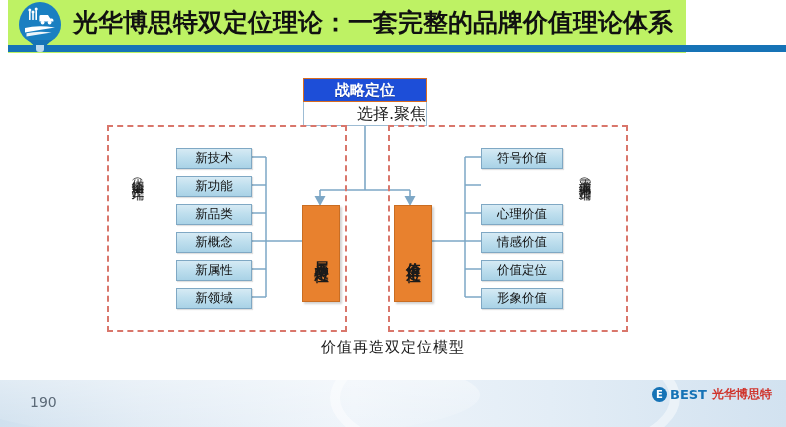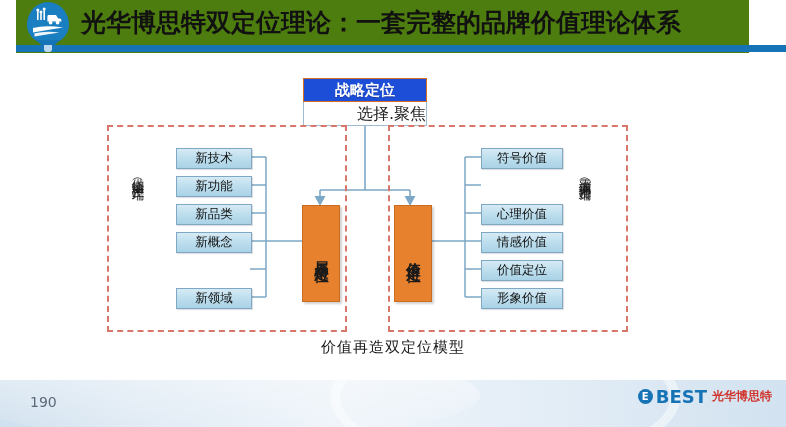--- a/index.html
+++ b/index.html
@@ -5,21 +5,21 @@
   html,body{margin:0;padding:0;}
   body{
     width:786px;height:427px;overflow:hidden;
     background:#ffffff;
     font-family:"DejaVu Sans","Liberation Sans",sans-serif;
     position:relative;
   }
   .slide{position:absolute;left:0;top:0;width:786px;height:427px;background:#fff;overflow:hidden;}
 
   
-  .header{position:absolute;left:16px;top:0;width:733px;height:53px;background:#4d7c0f;}
+  .header{position:absolute;left:8px;top:0;width:678px;height:53px;background:#bef264;}
   .hdr-logo{position:absolute;left:9px;top:2px;width:46px;height:48px;}
   .pin{position:absolute;left:2px;top:0px;width:42px;height:42px;}
   .pin-body{
     position:absolute;left:0;top:0;width:42px;height:42px;
     background:#1a7fc1;border-radius:50% 50% 50% 50%/55% 55% 45% 45%;
   }
   .pin-tip{
     position:absolute;left:13px;top:30px;width:16px;height:16px;background:#1a7fc1;
     transform:rotate(45deg);border-radius:0 0 4px 0;
   }
@@ -134,21 +134,21 @@
     font-family:"DejaVu Sans","Liberation Sans",sans-serif;
   }
   .brand{position:absolute;right:14px;top:6px;text-align:right;}
   .brand-top{display:flex;align-items:center;justify-content:flex-end;gap:3px;}
   .brand-mark{
     width:15px;height:15px;border-radius:50%;background:#1673b6;
     display:inline-flex;align-items:center;justify-content:center;
     color:#fff;font-size:10px;font-weight:bold;line-height:1;
   }
   .brand-best{
-    font-size:18px;font-weight:bold;color:#1673b6;letter-spacing:0px;
+    font-size:13px;font-weight:bold;color:#1673b6;letter-spacing:0px;
     font-family:"DejaVu Sans","Liberation Sans",sans-serif;
   }
   .brand-cn{
     font-size:12px;font-weight:bold;color:#d0342c;margin-left:2px;
     font-family:"DejaVu Sans","Liberation Sans",sans-serif;
   }
   .brand-sub{
     font-size:8px;color:#5a6876;letter-spacing:3px;margin-top:1px;margin-right:2px;
     font-family:"DejaVu Sans","Liberation Sans",sans-serif;
   }
@@ -231,20 +231,21 @@
     <div class="frame frame-left"></div>
     <div class="frame frame-right"></div>
 
     <div class="vlabel vlabel-left">供给侧（生产端）</div>
     <div class="vlabel vlabel-right">需求侧（消费端）</div>
 
     <div class="item item-left" style="top:95px">新技术</div>
     <div class="item item-left" style="top:123px">新功能</div>
     <div class="item item-left" style="top:151px">新品类</div>
     <div class="item item-left" style="top:179px">新概念</div>
+    <div class="item item-left" style="top:207px">新属性</div>
     <div class="item item-left" style="top:235px">新领域</div>
 
     <div class="item item-right" style="top:95px">符号价值</div>
     <div class="item item-right" style="top:151px">心理价值</div>
     <div class="item item-right" style="top:179px">情感价值</div>
     <div class="item item-right" style="top:207px">价值定位</div>
     <div class="item item-right" style="top:235px">形象价值</div>
 
     <div class="core core-left">
       <div class="core-text">属类定位</div>

